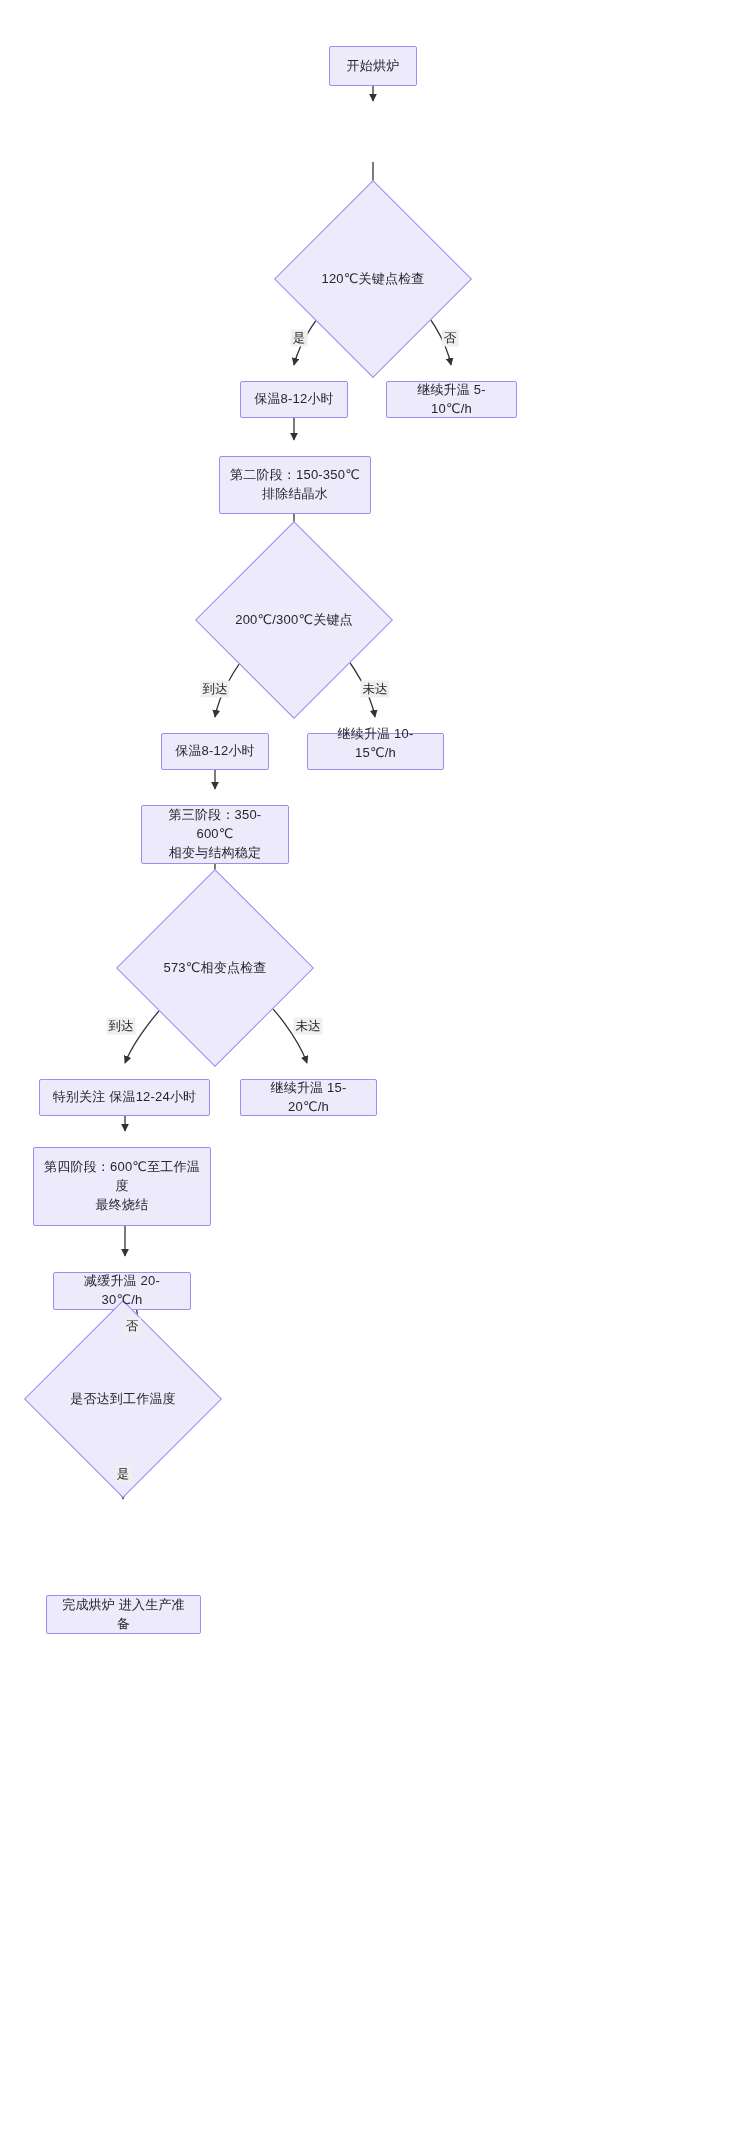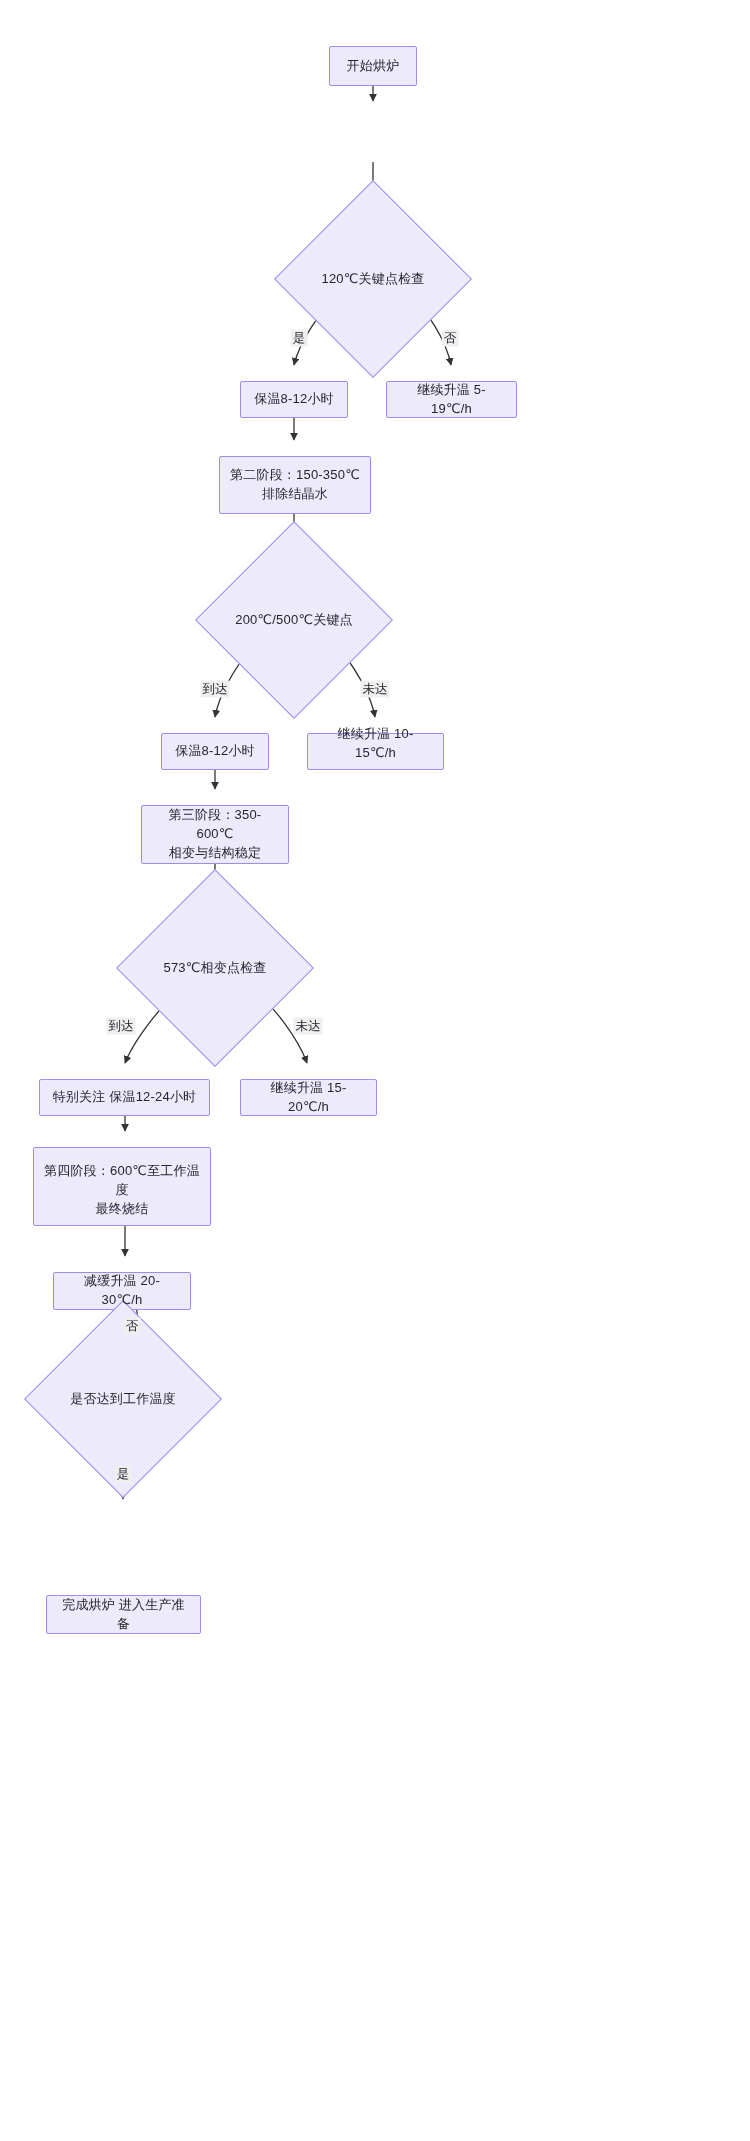--- a/index.html
+++ b/index.html
@@ -132,31 +132,31 @@
   <div class="node diamond" style="left:303px; top:193px; width:140px; height:140px;">
     <span class="dshape"></span>
     <span class="dlabel">120℃关键点检查</span>
   </div>
 
   <div class="node box" style="left:240px; top:365px; width:108px; height:37px;">
     <span class="nlabel">保温8-12小时</span>
   </div>
 
   <div class="node box" style="left:386px; top:365px; width:131px; height:37px;">
-    <span class="nlabel">继续升温 5-19℃/h</span>
+    <span class="nlabel">继续升温 5-10℃/h</span>
   </div>
 
   <div class="node box" style="left:219px; top:440px; width:152px; height:58px;">
     <span class="nlabel">第二阶段：150-350℃
 排除结晶水</span>
   </div>
 
   <div class="node diamond" style="left:224px; top:534px; width:140px; height:140px;">
     <span class="dshape"></span>
-    <span class="dlabel">200℃/500℃关键点</span>
+    <span class="dlabel">200℃/300℃关键点</span>
   </div>
 
   <div class="node box" style="left:161px; top:717px; width:108px; height:37px;">
     <span class="nlabel">保温8-12小时</span>
   </div>
 
   <div class="node box" style="left:307px; top:717px; width:137px; height:37px;align-items:flex-end;">
     <span class="nlabel">继续升温 10-15℃/h</span>
   </div>
 
@@ -171,21 +171,21 @@
   </div>
 
   <div class="node box" style="left:39px; top:1063px; width:171px; height:37px;">
     <span class="nlabel">特别关注 保温12-24小时</span>
   </div>
 
   <div class="node box" style="left:240px; top:1063px; width:137px; height:37px;">
     <span class="nlabel">继续升温 15-20℃/h</span>
   </div>
 
-  <div class="node box" style="left:33px; top:1131px; width:178px; height:79px;align-items:flex-end;">
+  <div class="node box" style="left:33px; top:1131px; width:178px; height:79px;">
     <span class="nlabel">第四阶段：600℃至工作温度
 最终烧结</span>
   </div>
 
   <div class="node box" style="left:53px; top:1256px; width:138px; height:38px;">
     <span class="nlabel">减缓升温 20-30℃/h</span>
   </div>
 
   <div class="node diamond" style="left:53px; top:1313px; width:140px; height:140px;">
     <span class="dshape"></span>

